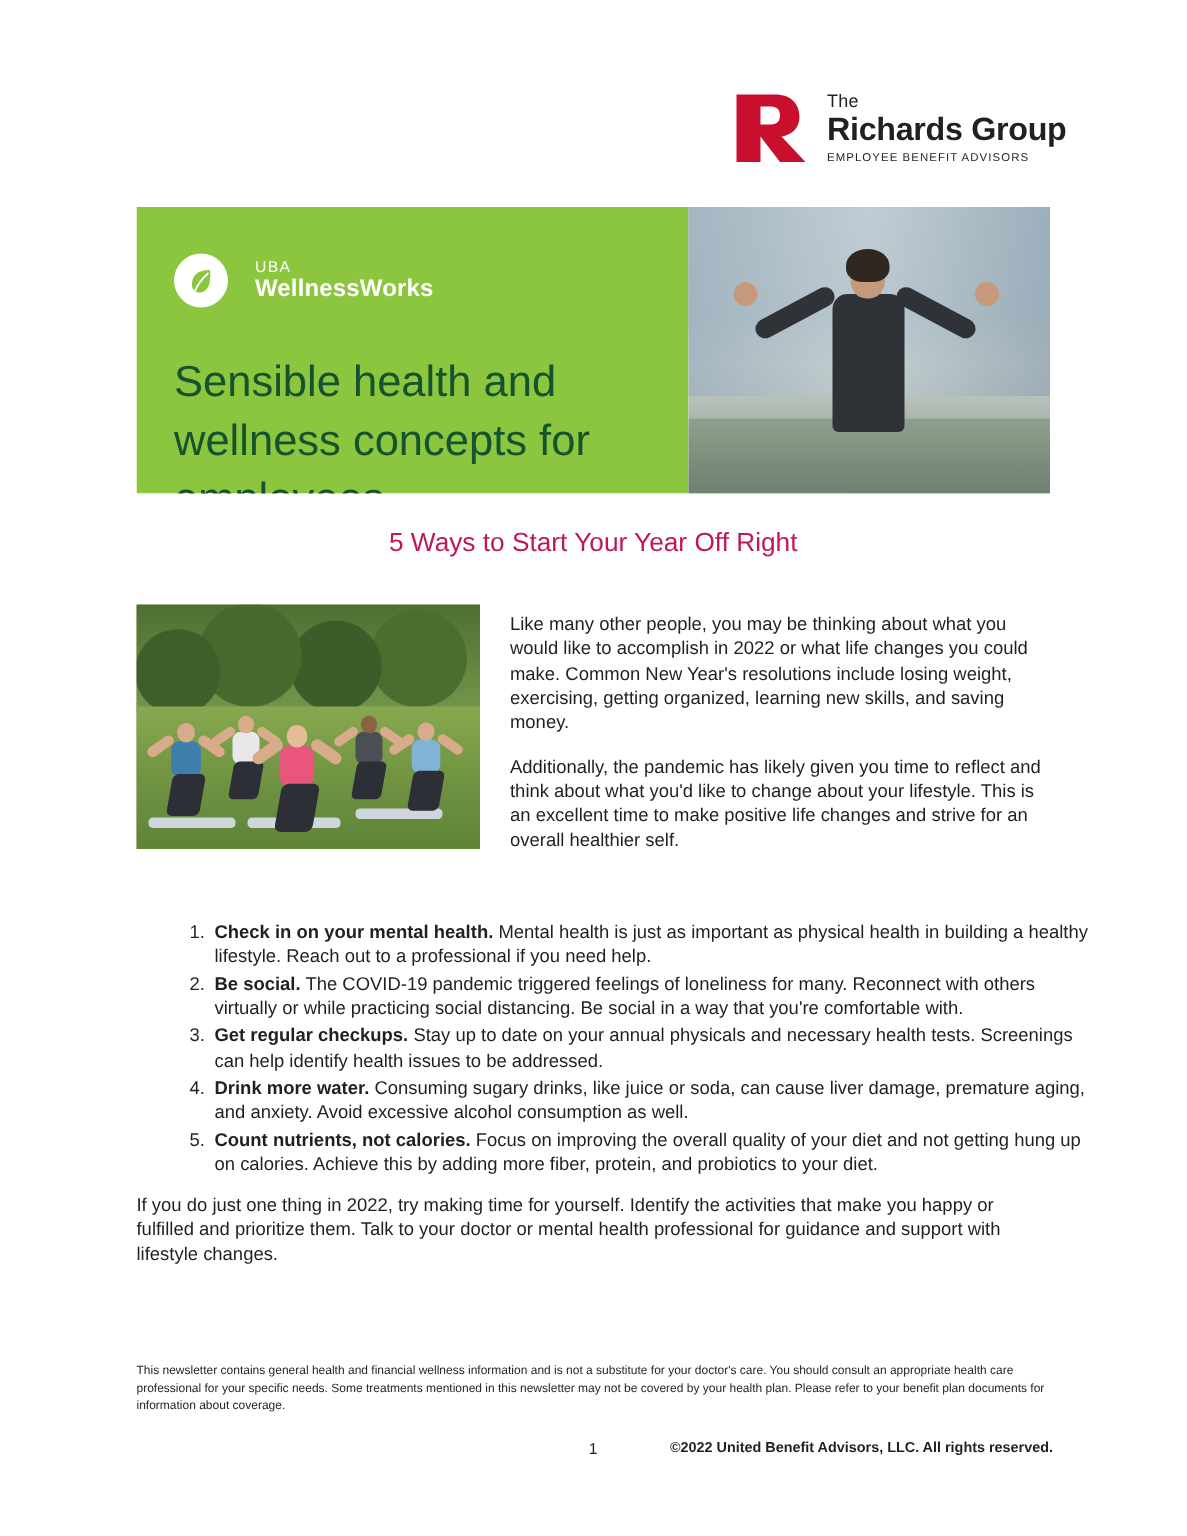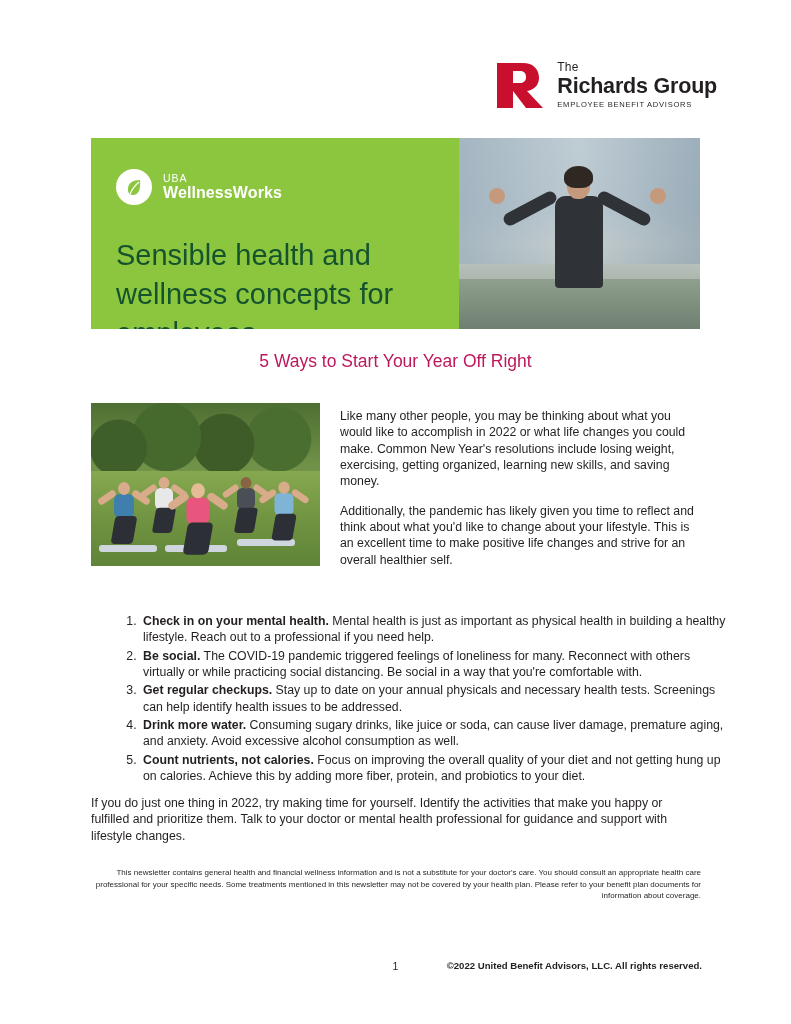--- a/index.html
+++ b/index.html
@@ -20,21 +20,21 @@
     position: relative;
     width: 791px;
     height: 1024px;
     background: #fff;
   }
 
   
   .logo-block {
     position: absolute;
     top: 60px;
-    right: 74px;
+    right: 80px;
     display: flex;
     align-items: center;
     gap: 12px;
   }
   .logo-mark {
     position: relative;
     width: 52px;
     height: 50px;
     flex: none;
   }
@@ -78,21 +78,21 @@
     background: #8cc63e;
     position: relative;
     flex: none;
   }
   .hero-badge {
     position: absolute;
     left: 25px;
     top: 31px;
     display: flex;
     align-items: center;
-    gap: 11px;
+    gap: 18px;
   }
   .leaf-circle {
     width: 36px;
     height: 36px;
     border-radius: 50%;
     background: #ffffff;
     display: flex;
     align-items: center;
     justify-content: center;
     flex: none;
@@ -298,26 +298,25 @@
     left: 91px;
     top: 795px;
     width: 612px;
     font-size: 12.3px;
     line-height: 1.33;
   }
 
   .disclaimer {
     position: absolute;
     left: 91px;
-    top: 867px;
+    top: 908px;
     width: 610px;
     font-size: 8px;
     line-height: 1.45;
     color: #231f20;
-    text-align: right;
   }
 
   .footer-page {
     position: absolute;
     left: 0;
     top: 960px;
     width: 791px;
     text-align: center;
     font-size: 10.5px;
   }

